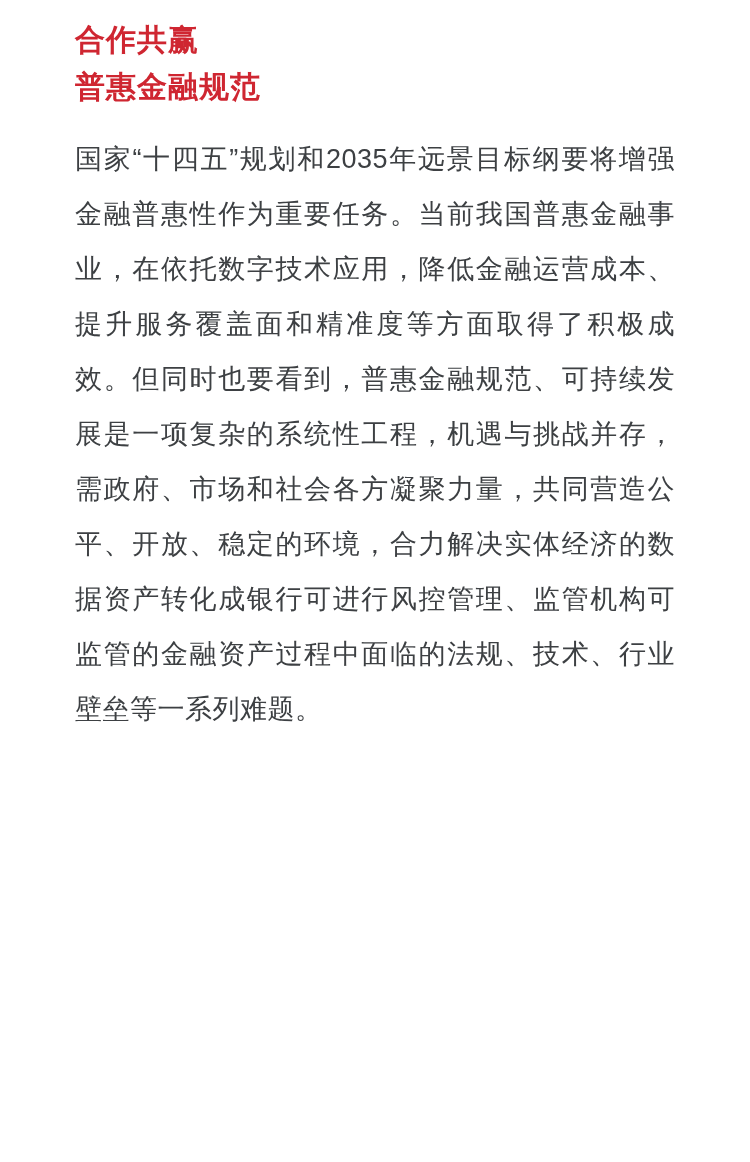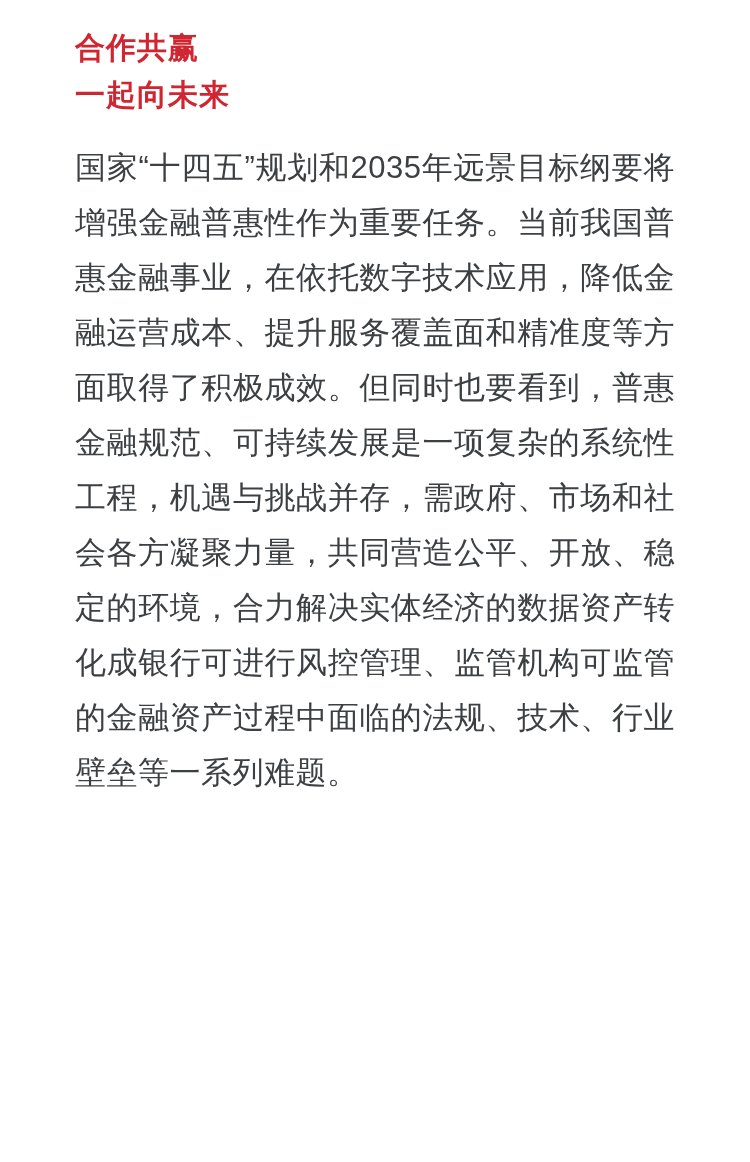--- a/index.html
+++ b/index.html
@@ -8,37 +8,37 @@
       background: #ffffff;
       font-family: "Liberation Sans", sans-serif;
     }
     .page {
       position: relative;
       width: 692px;
       height: 1162px;
       margin: 0 auto;
       background: #ffffff;
       box-sizing: border-box;
-      padding: 24px 46px 0 46px;
+      padding: 16px 46px 0 46px;
       overflow: hidden;
     }
     .heading {
       margin: 0;
       font-size: 30px;
       line-height: 47px;
       font-weight: 700;
       color: #cf2631;
       letter-spacing: 1px;
     }
     .heading-line {
       display: block;
     }
     .body-para {
       margin: 22px 0 0 0;
-      font-size: 31px;
+      font-size: 27px;
       line-height: 55px;
       color: #3d4043;
       text-align: justify;
       text-justify: inter-ideograph;
       word-break: break-all;
       letter-spacing: 0.5px;
     }
     .para-2 {
       margin-top: 28px;
     }
@@ -47,19 +47,19 @@
       color: #1c1c1c;
     }
   </style>
 </head>
 <body>
 
 <div class="page">
 
   <h1 class="heading" style="color: rgb(207, 38, 49);">
     <span class="heading-line">合作共赢</span>
-    <span class="heading-line">一起向未来</span>
+    <span class="heading-line">普惠金融规范</span>
   </h1>
 
   <p class="body-para" style="color: rgb(61, 64, 67);">国家“十四五”规划和2035年远景目标纲要将增强金融普惠性作为重要任务。当前我国普惠金融事业，在依托数字技术应用，降低金融运营成本、提升服务覆盖面和精准度等方面取得了积极成效。但同时也要看到，普惠金融规范、可持续发展是一项复杂的系统性工程，机遇与挑战并存，需政府、市场和社会各方凝聚力量，共同营造公平、开放、稳定的环境，合力解决实体经济的数据资产转化成银行可进行风控管理、监管机构可监管的金融资产过程中面临的法规、技术、行业壁垒等一系列难题。</p>
 
 
 </div>
 
 </body></html>

